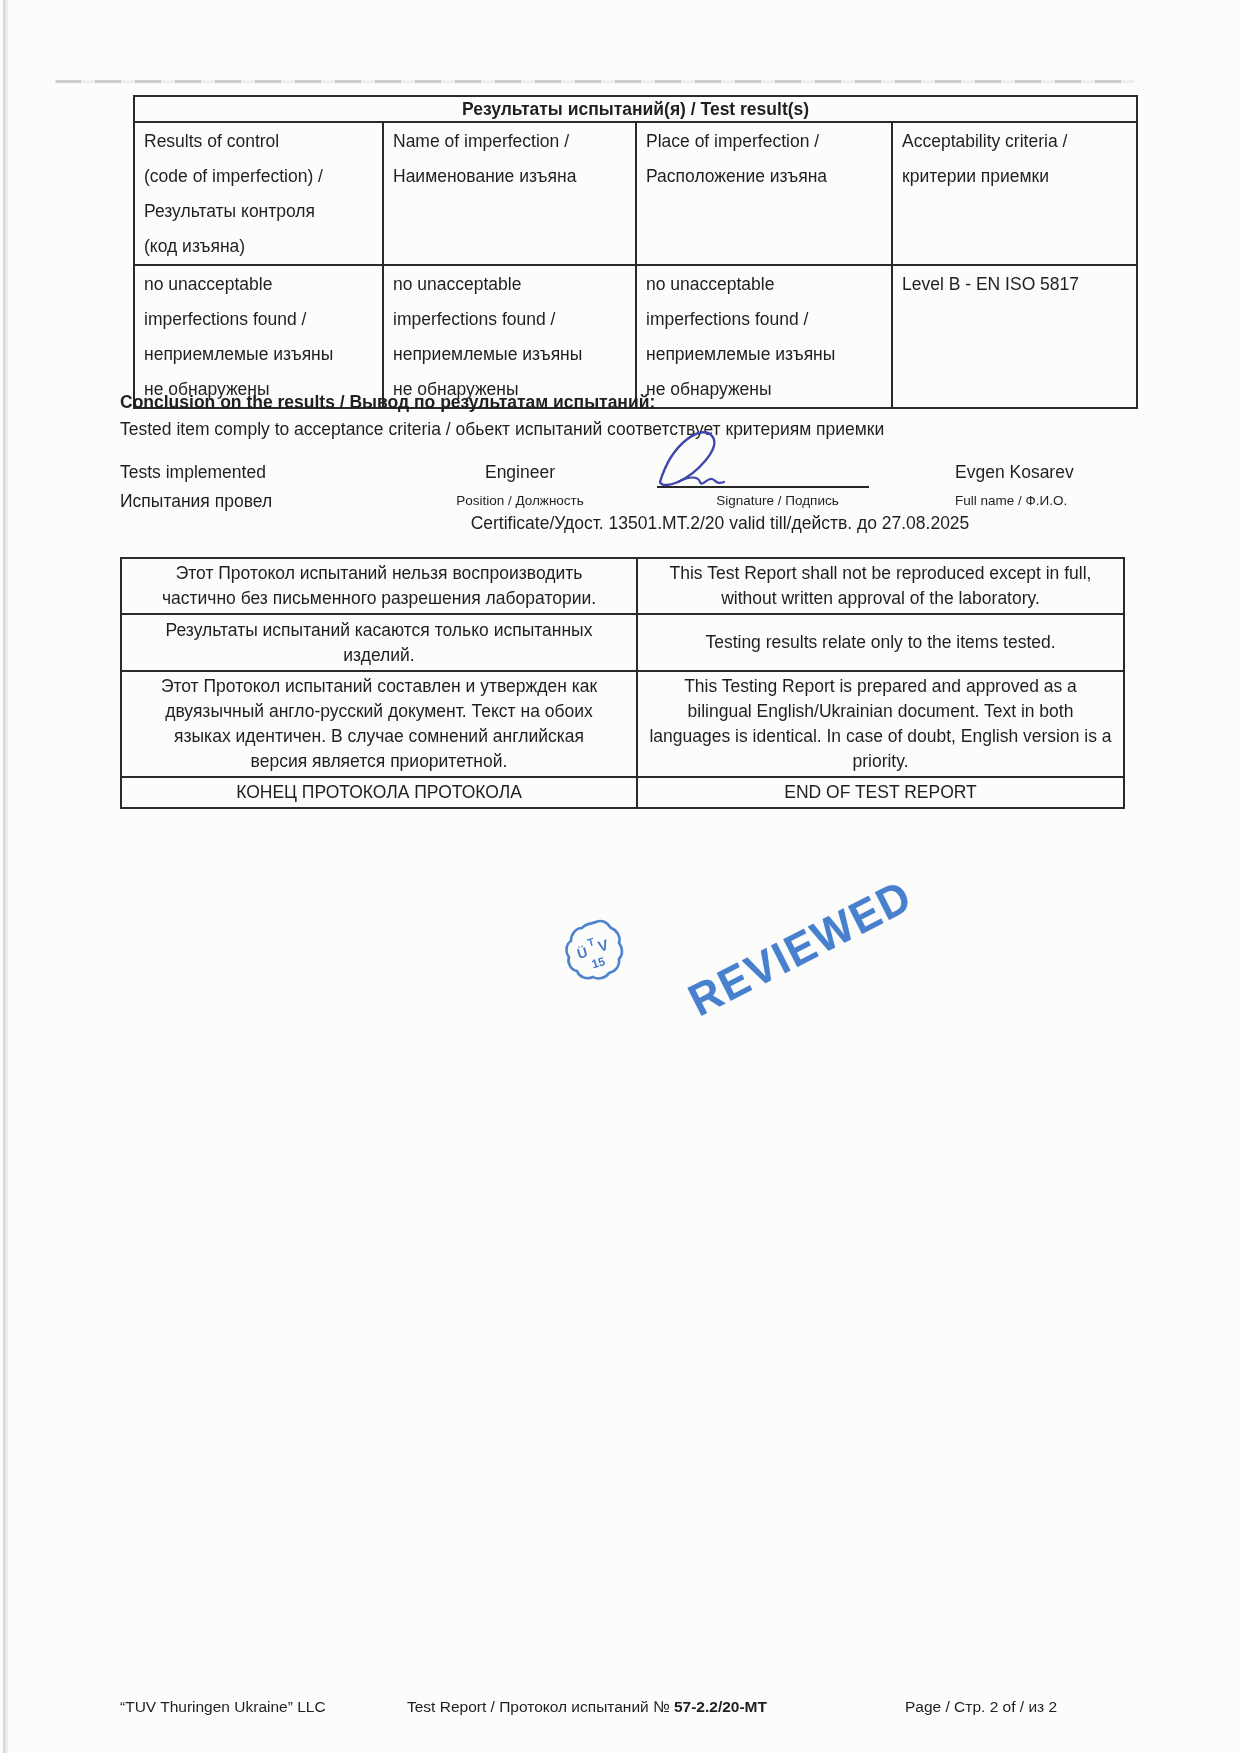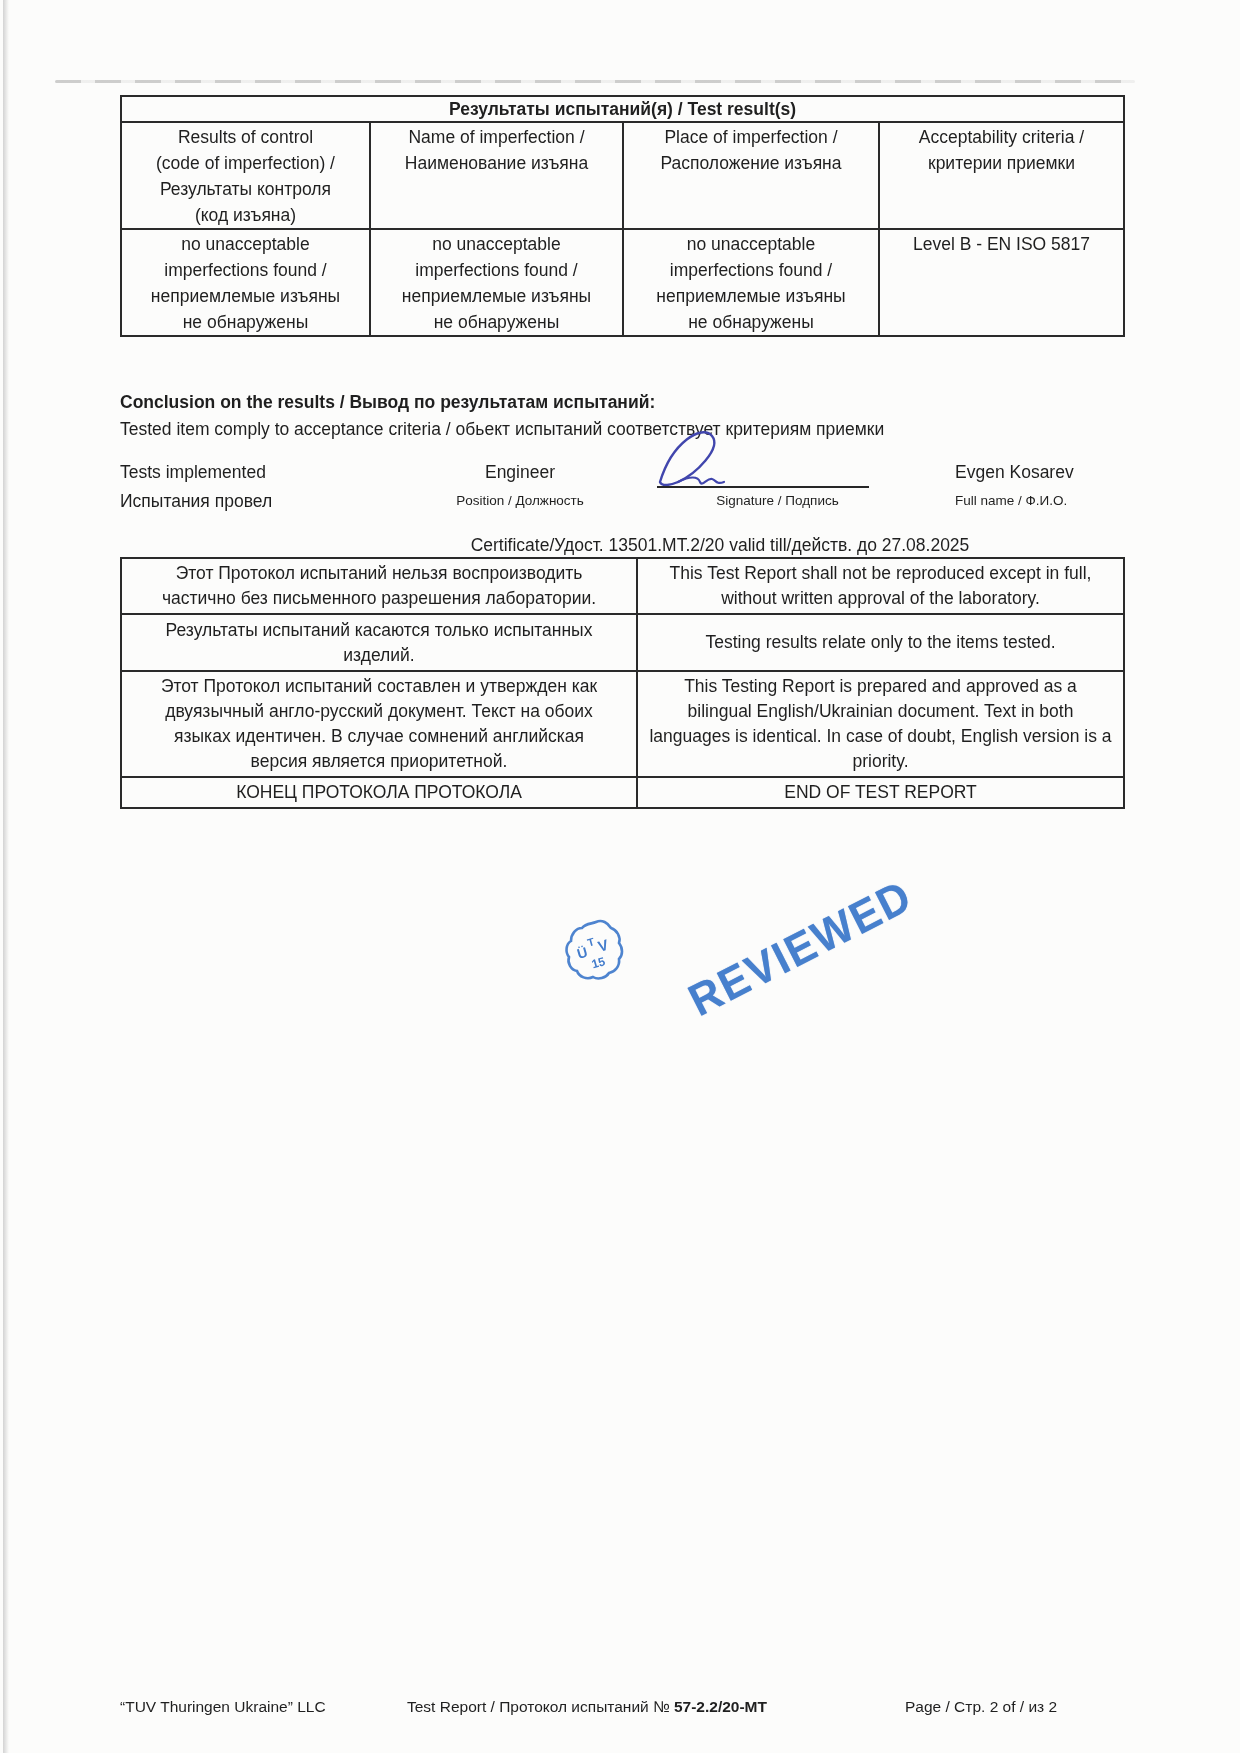--- a/index.html
+++ b/index.html
@@ -15,41 +15,41 @@
 
   
   .scan-left-edge{left:3px;top:0;width:6px;height:1753px;
     background:linear-gradient(to right,#d3d3d3,rgba(255,255,255,0));}
   .scan-top-line{left:55px;top:80px;width:1080px;height:3px;
     background:repeating-linear-gradient(to right,rgba(130,130,130,.38) 0 26px,rgba(170,170,170,.15) 26px 40px);
     filter:blur(.6px);border-radius:2px;}
 
   
   table{border-collapse:collapse;table-layout:fixed;}
-  .results-table{left:120px;top:95px;width:1003px;}
+  .results-table{left:133px;top:95px;width:1003px;}
   .results-table td,.results-table th{
     border:2px solid #2a2a2a;
-    font-size:17.5px;line-height:26px;
-    vertical-align:top;text-align:center;
+    font-size:17.5px;line-height:35px;
+    vertical-align:top;text-align:left;
     padding:1px 9px 0 9px;
   }
   .results-table th.title{height:24px;text-align:center;vertical-align:middle;
     font-weight:bold;padding:0;line-height:24px;}
   .results-table .hdr-row td{height:100px;}
   .results-table .data-row td{height:101px;}
 
   
   .conclusion{left:120px;top:389px;width:960px;font-size:17.5px;line-height:27px;}
   .conclusion .h{font-weight:bold;}
 
   
   .t-main{font-size:17.5px;line-height:22px;}
   .t-small{font-size:13.5px;line-height:18px;}
   .sig-underline{left:657px;top:486px;width:212px;height:2px;background:#262626;}
-  .cert-line{left:220px;top:535px;width:1000px;text-align:center;font-size:17.5px;}
+  .cert-line{left:220px;top:513px;width:1000px;text-align:center;font-size:17.5px;}
 
   
   .disc-table{left:120px;top:557px;width:1003px;}
   .disc-table td{
     border:2px solid #2a2a2a;
     font-size:17.5px;line-height:25px;
     text-align:center;vertical-align:middle;
     padding:2px 10px;
   }
   .disc-table .r1 td{height:50px;}

